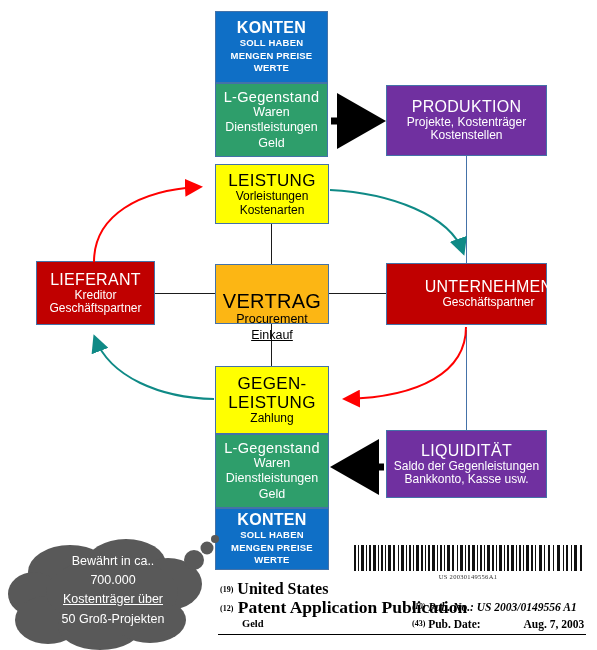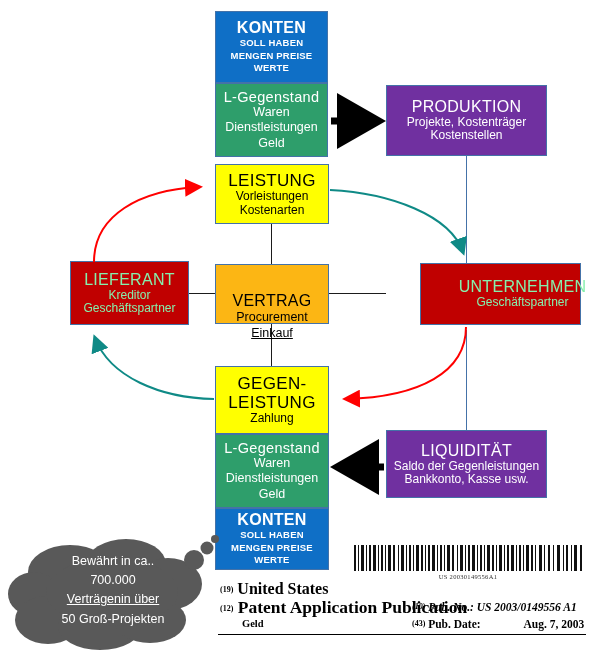--- a/index.html
+++ b/index.html
@@ -38,25 +38,25 @@
   .gegenstand .t1{font-size:14.5px;}
   .gegenstand .t2{font-size:12.5px;line-height:1.22;}
 
   
   .yellow{background:#ffff00;color:#000000;}
   .yellow .t1{font-size:17px;}
   .yellow .t2{font-size:12px;}
 
   
   .orange{background:#fcb614;color:#000000;}
-  .orange .t1{font-size:16px;margin-top:44px;}
+  .orange .t1{font-size:20px;margin-top:44px;}
   .orange .t2{font-size:12.5px;text-decoration:underline;}
 
   
-  .red{background:#c00000;color:#86efac;margin-left:34px;}
+  .red{background:#c00000;color:#ffffff;}
   .red .t1{font-size:16px;}
   .red .t2{font-size:12px;}
 
   
   .purple{background:#7030a0;color:#ffffff;}
   .purple .t1{font-size:16px;}
   .purple .t2{font-size:12px;}
 
   
   .sq{
@@ -227,21 +227,21 @@
       <ellipse cx="142" cy="92" rx="36" ry="23"></ellipse>
       <ellipse cx="104" cy="64" rx="66" ry="34"></ellipse>
       <circle cx="186" cy="32" r="10"></circle>
       <circle cx="199" cy="20" r="6.5"></circle>
       <circle cx="207" cy="11" r="4"></circle>
     </g>
   </svg>
   <div id="bubble-text">
     <div>Bewährt in ca..</div>
     <div>700.000</div>
-    <div><span class="sq" style="text-decoration:underline;">Verträgenin über</span></div>
+    <div><span class="sq" style="text-decoration:underline;">Kostenträger über</span></div>
     <div>50 Groß-Projekten</div>
   </div>
 
   <div id="patent">
 
     <svg id="barcode" viewBox="0 0 232 28" preserveAspectRatio="none">
       <rect x="0" y="0" width="232" height="28" fill="#ffffff"></rect>
       <g fill="#111111">
         <rect x="2" y="1" width="2" height="26"></rect>
         <rect x="6" y="1" width="1" height="26"></rect>

